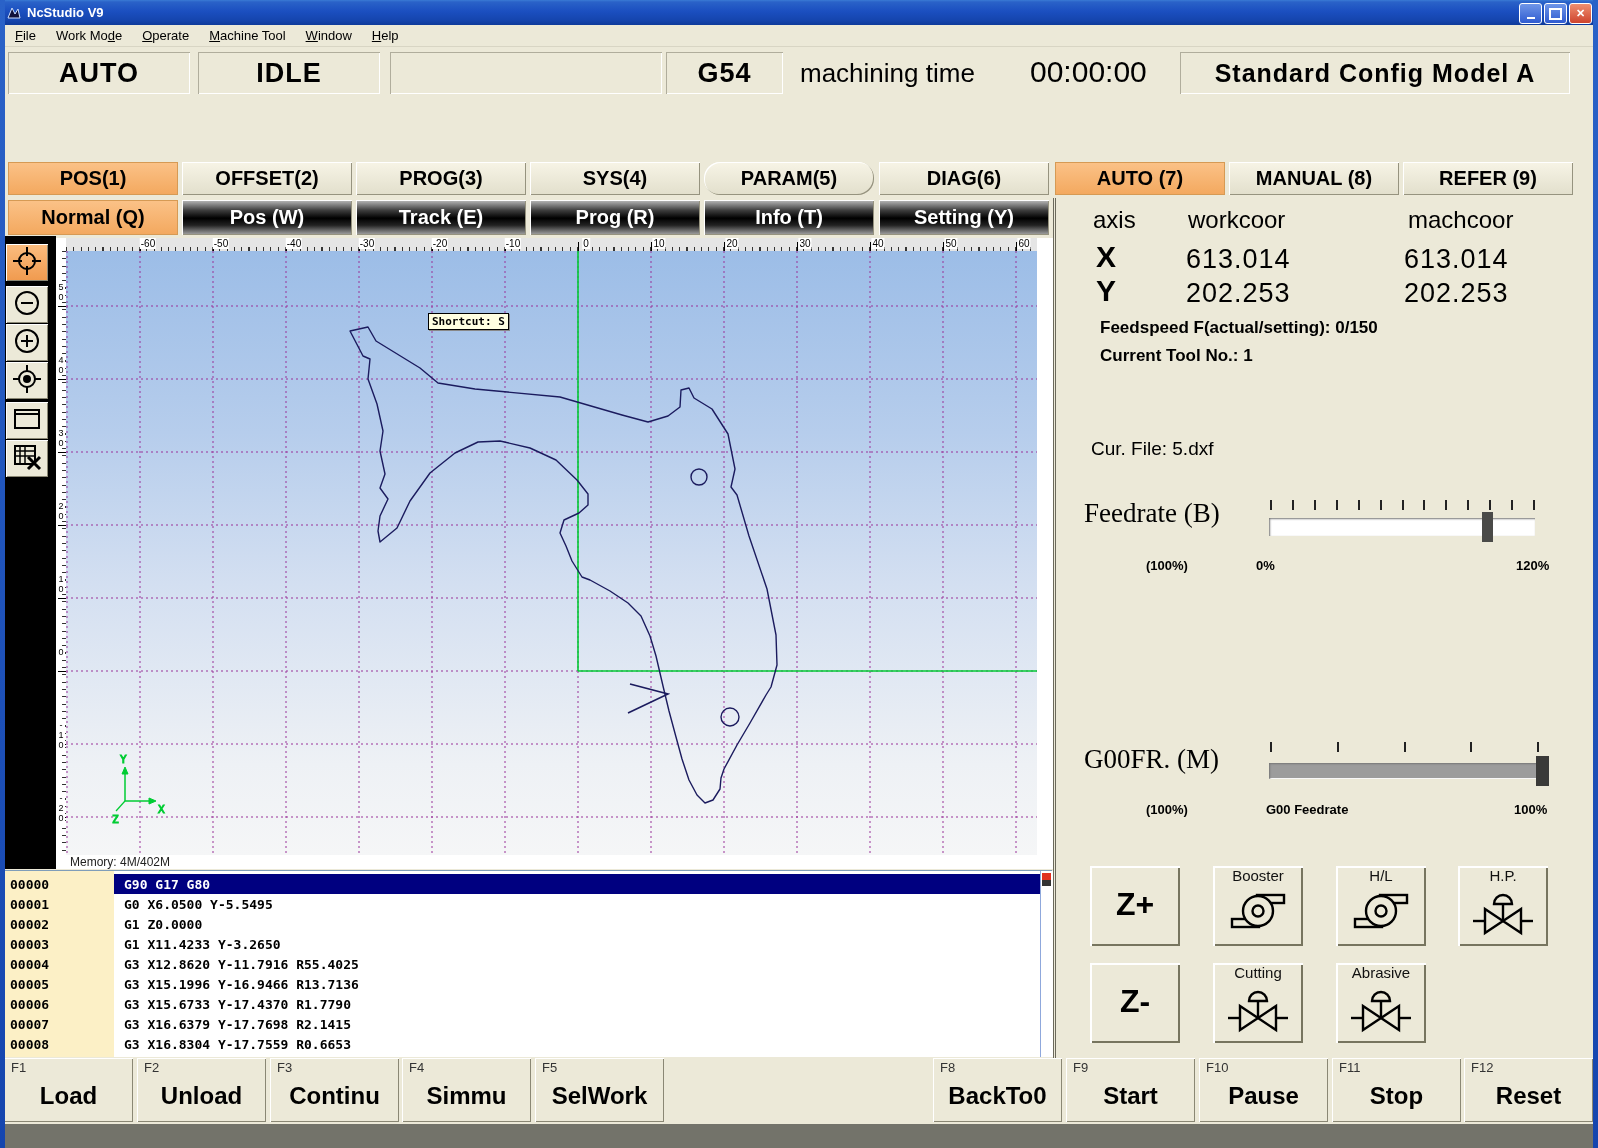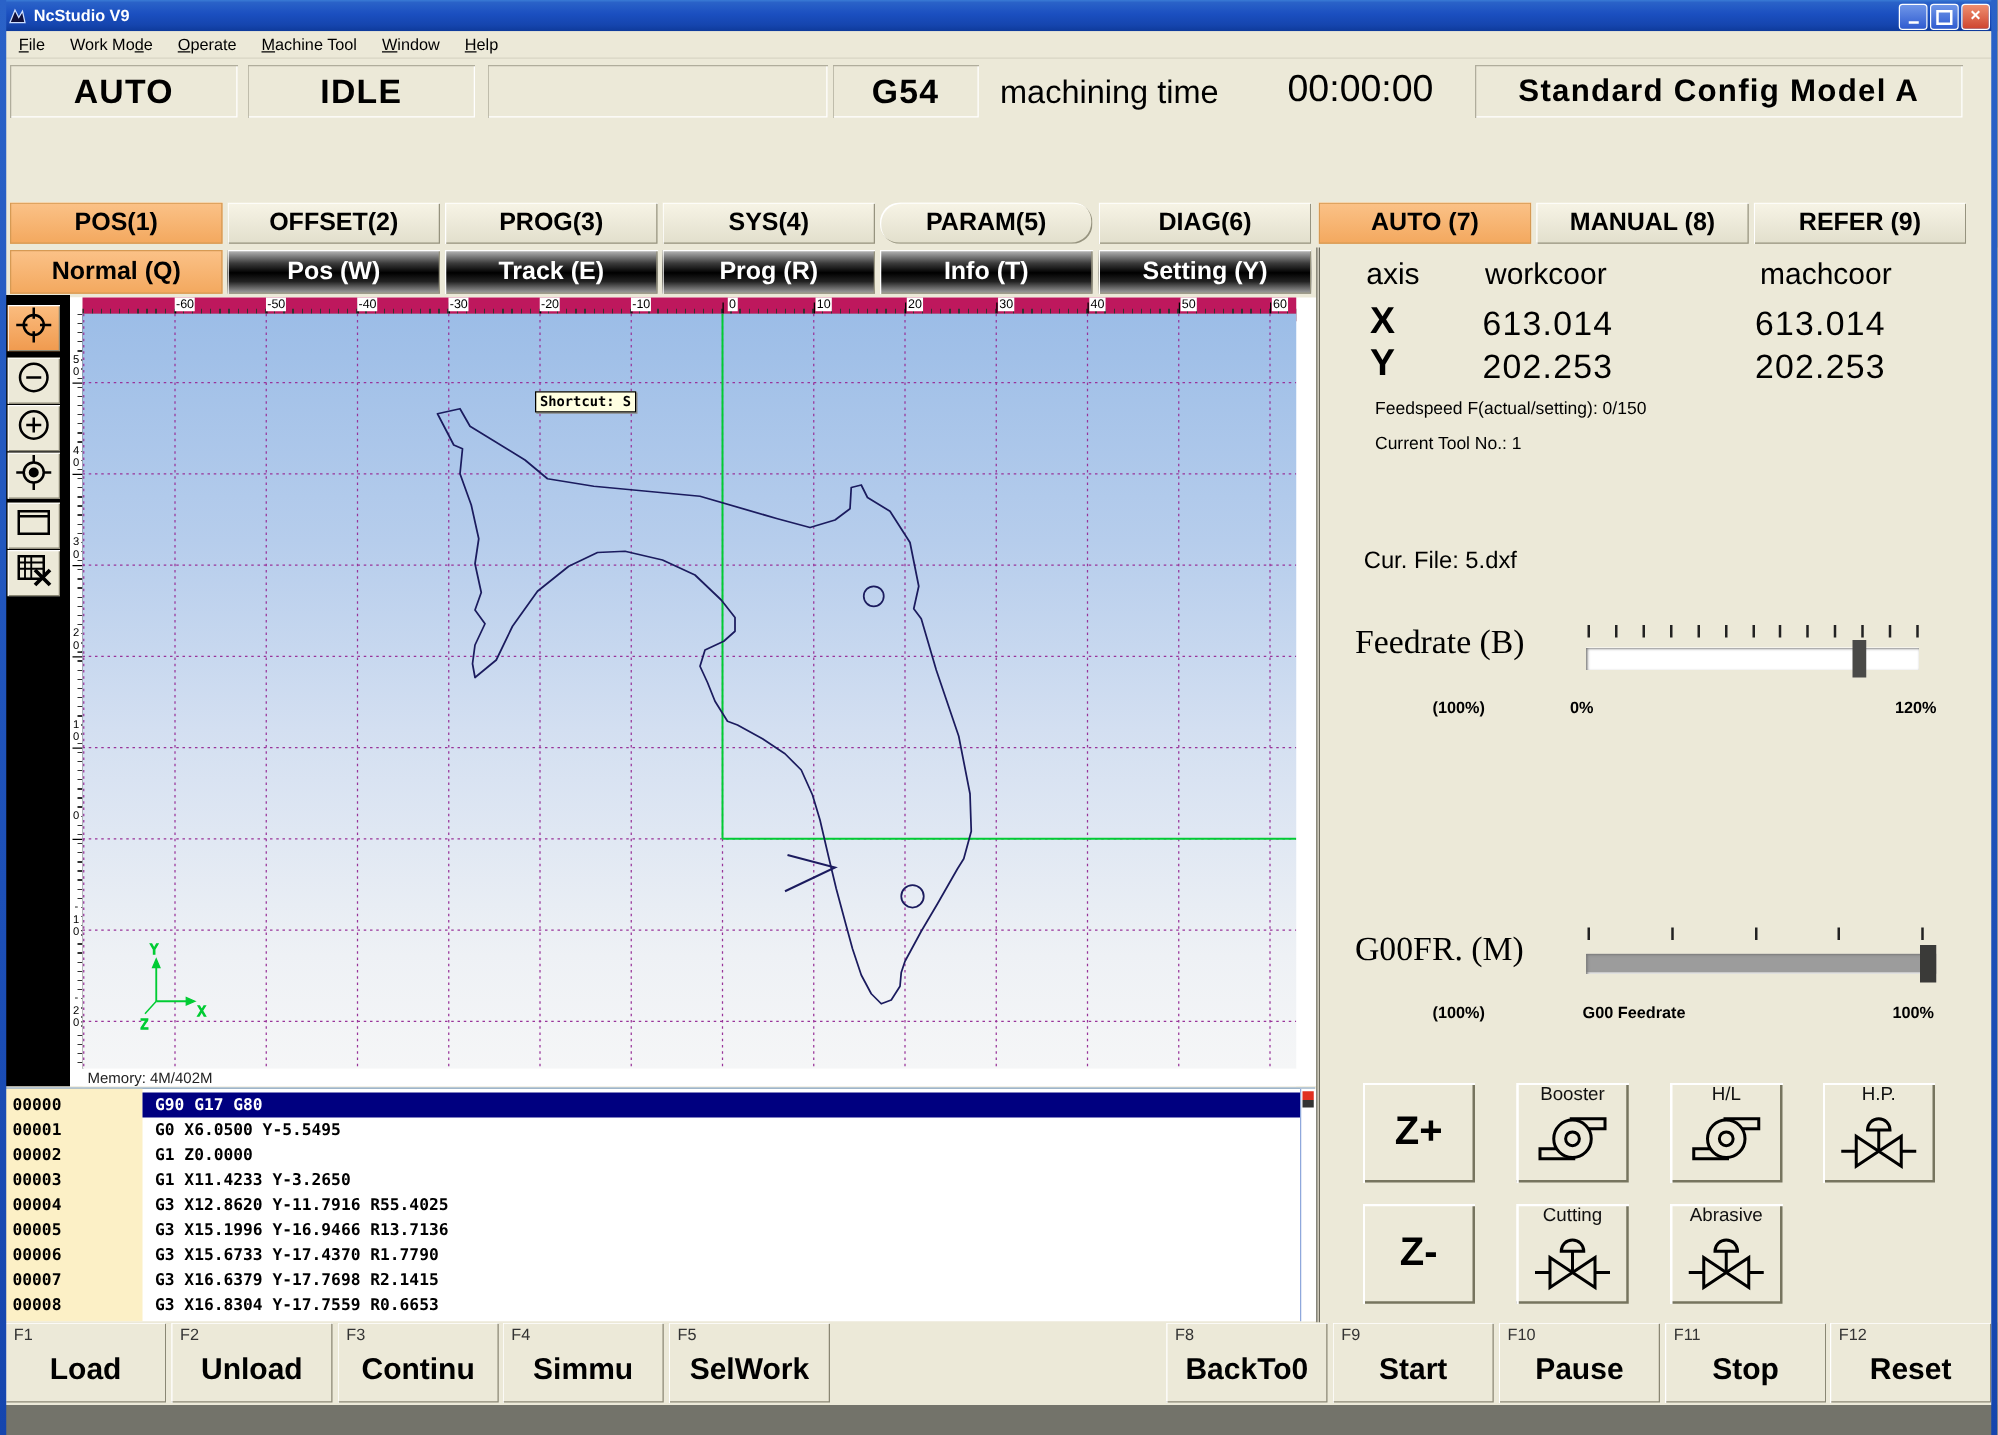--- a/index.html
+++ b/index.html
@@ -36,21 +36,21 @@
   .tab2.active{color:#000;background:linear-gradient(180deg,#fbc288,#f3a85e);box-shadow:inset 0 0 0 1px #d69a54;}
 
   
   .ltool{left:2px;top:236px;width:54px;height:633px;background:#000;}
   .tbtn{position:absolute;left:4px;width:42px;height:37px;background:#ece9d8;
     box-shadow:inset 1px 1px 0 #fff,inset -1px -1px 0 #8a8774;display:flex;align-items:center;justify-content:center;}
   .tbtn.active{background:linear-gradient(180deg,#fbbd80,#f09a4e);}
 
   
   .cframe{left:56px;top:238px;width:997px;height:631px;background:#fff;}
-  .rtop{position:absolute;left:10px;top:0;width:971px;height:13px;background:#be185d;
+  .rtop{position:absolute;left:10px;top:0;width:971px;height:13px;background:#e5e5e5;
     border-bottom:6px solid #737373;}
   .rtop .minor{position:absolute;left:0;bottom:0;width:100%;height:4px;
     background:repeating-linear-gradient(90deg,#333 0 1px,transparent 1px 7.3px);}
   .rlab{position:absolute;top:0px;font-size:10px;transform:translateX(-50%);background:#fff;padding:0 1px;}
   .rtick{position:absolute;bottom:0;width:1px;height:9px;background:#000;}
   .rleft{position:absolute;left:0;top:13px;width:10px;height:604px;background:#fff;border-right:1px solid #000;}
   .rleft .minor{position:absolute;right:0;top:0;height:100%;width:4px;
     background:repeating-linear-gradient(180deg,#333 0 1px,transparent 1px 7.3px);}
   .vlab{position:absolute;left:0;width:9px;font-size:9px;line-height:9px;background:#fff;
     writing-mode:vertical-rl;text-orientation:upright;text-align:center;}
@@ -71,21 +71,21 @@
   .grow.sel .bgsel{position:absolute;left:112px;top:0;width:926px;height:20px;background:#000080;}
   .grow.sel .t{color:#fff;z-index:2;}
   .gsb{position:absolute;left:1038px;top:0;width:12px;height:100%;background:#fff;border-left:1px solid #8fa8dc;border-right:1px solid #8fa8dc;}
   .gsb .red{position:absolute;left:1px;top:2px;width:9px;height:7px;background:#e03020;}
   .gsb .drk{position:absolute;left:1px;top:9px;width:9px;height:6px;background:#333;}
 
   
   .rpanel{left:1053px;top:198px;width:545px;height:860px;background:#ece9d8;border-left:3px double #6b695c;box-sizing:border-box;}
   .hdr{font-size:24px;font-weight:400;}
   .coordval{font-size:27px;font-weight:400;letter-spacing:1px;}
-  .boldline{font-size:14px;font-weight:normal;}
+  .boldline{font-size:17px;font-weight:bold;}
   .serif{font-family:"Liberation Serif","DejaVu Serif",serif;font-size:27px;}
   .track{position:absolute;height:18px;box-shadow:inset 1px 1px 2px #777,inset -1px -1px 0 #fff;background:#fff;}
   .thumb{position:absolute;width:11px;height:30px;background:#4a4a48;}
   .tick{position:absolute;width:2px;height:10px;background:#222;}
   .slbl{position:absolute;font-size:13px;font-weight:bold;}
   .pbtn{position:absolute;width:90px;height:80px;background:#ece9d8;
     box-shadow:inset 2px 2px 0 #fff,inset -2px -2px 0 #77755f;text-align:center;}
   .pbtn .cap{font-size:15px;color:#111;margin-top:1px;}
   .pbtn .big{font-size:32px;font-weight:bold;line-height:76px;}
 

